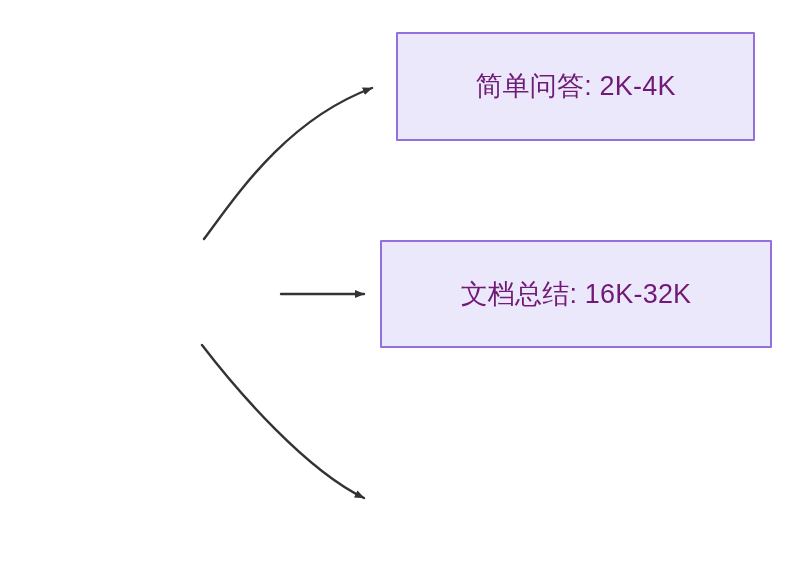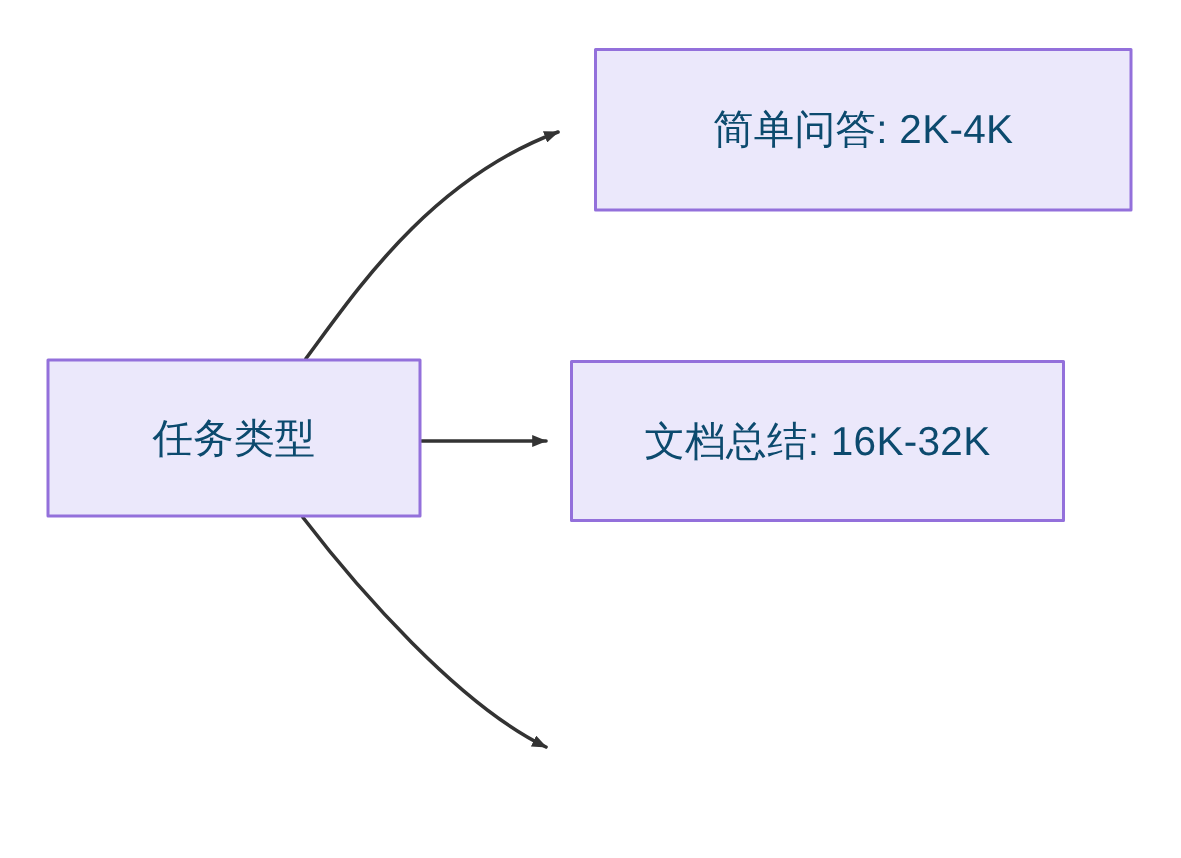--- a/index.html
+++ b/index.html
@@ -33,21 +33,21 @@
     position: absolute;
     box-sizing: border-box;
     background: #ebe8fb;
     border: 2px solid #9370db;
     border-radius: 1px;
     display: flex;
     align-items: center;
     justify-content: center;
   }
   .node-label {
-    color: #0c4a6e;
+    color: #701a75;
     font-size: 27px;
     line-height: 1.2;
     letter-spacing: 0.2px;
     white-space: nowrap;
     text-align: left;
   }
   #node-root {
     left: 31px;
     top: 239px;
     width: 250px;
@@ -55,21 +55,21 @@
   }
   #node-simple-qa {
     left: 396px;
     top: 32px;
     width: 359px;
     height: 109px;
   }
   #node-doc-summary {
     left: 380px;
     top: 240px;
-    width: 330px;
+    width: 392px;
     height: 108px;
   }
   #node-multi-doc {
     left: 387px;
     top: 446px;
     width: 385px;
     height: 107px;
   }
 </style>
 </head>
@@ -84,23 +84,20 @@
       </marker>
     </defs>
 
     <path d="M 204,239 C 236,196 286,120 372,88" fill="none" stroke="#333333" stroke-width="2.4" stroke-linecap="round" marker-end="url(#arrowhead-solid)"></path>
 
     <path d="M 281,294 L 364,294" fill="none" stroke="#333333" stroke-width="2.4" stroke-linecap="round" marker-end="url(#arrowhead-solid)"></path>
 
     <path d="M 202,345 C 238,392 306,470 364,498" fill="none" stroke="#333333" stroke-width="2.4" stroke-linecap="round" marker-end="url(#arrowhead-solid)"></path>
   </svg>
 
-  <div class="node" id="node-root">
-    <span class="node-label">任务类型</span>
-  </div>
 
   <div class="node" id="node-simple-qa">
     <span class="node-label">简单问答: 2K-4K</span>
   </div>
 
   <div class="node" id="node-doc-summary">
     <span class="node-label">文档总结: 16K-32K</span>
   </div>
 
 

